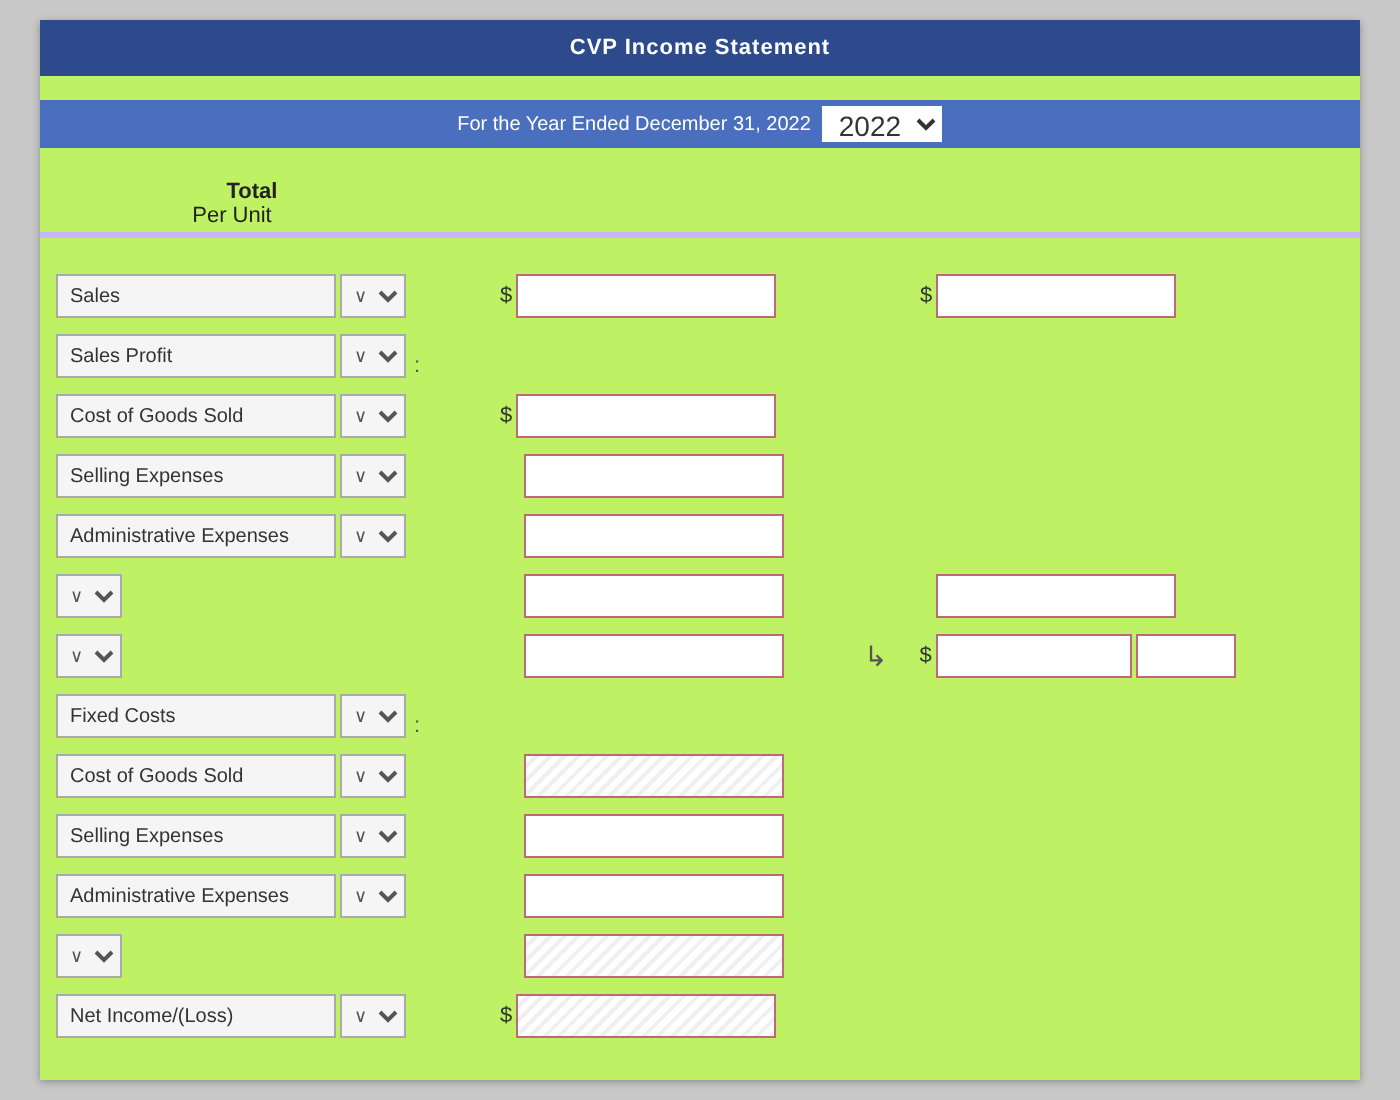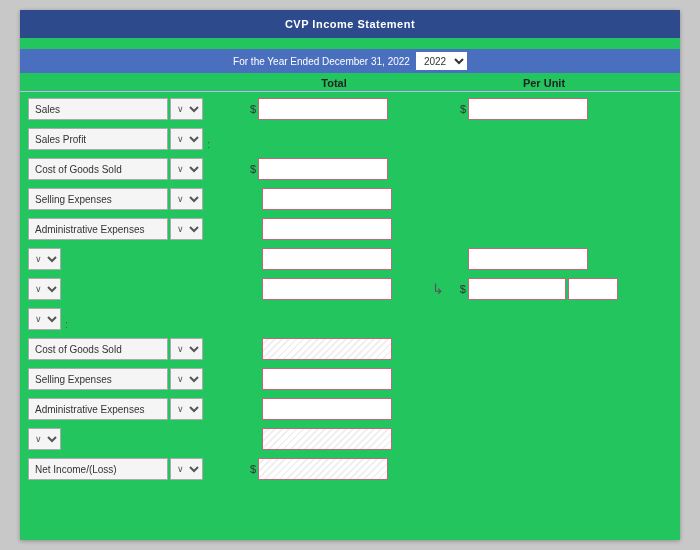--- a/index.html
+++ b/index.html
@@ -8,84 +8,85 @@
       font-size: 11px;
       background: #c8c8c8;
       width: 700px;
       height: 550px;
       overflow: hidden;
       display: flex;
       align-items: center;
       justify-content: center;
     }
     .sheet {
-      background: #22c55e;
+      background: #bef264;
       width: 660px;
       height: 530px;
       box-shadow: 0 1px 4px rgba(0,0,0,0.3);
       display: flex;
       flex-direction: column;
       overflow: hidden;
+      gap: 12px;
     }
     .header-bar {
       background: #2c4a8c;
       height: 28px;
       display: flex;
       align-items: center;
       justify-content: center;
       color: white;
       font-size: 11px;
       font-weight: bold;
       letter-spacing: 0.5px;
     }
     .subheader {
       background: #4a6fbe;
       height: 24px;
       display: flex;
       align-items: center;
       justify-content: center;
       gap: 6px;
       padding: 0 10px;
-      margin-top: 11px;
     }
     .subheader-text {
       color: white;
       font-size: 10px;
     }
     .subheader-select {
-      font-size: 10px;
+      font-size: 14px;
       background: white;
       border: none;
       padding: 1px 4px;
       height: 18px;
       color: #333;
     }
     .col-headers {
       display: flex;
-      padding: 4px 0 2px 4px;
-      border-bottom: 1px solid #c4b5fd;
+      padding: 4px 0 2px 16px;
+      border-bottom: 3px solid #c4b5fd;
+      flex-direction: column;
     }
     .col-label-area {
       width: 220px;
       flex-shrink: 0;
     }
     .col-total {
       width: 180px;
       text-align: center;
       font-weight: bold;
       font-size: 11px;
       color: #222;
     }
     .col-gap {
       width: 40px;
     }
     .col-perunit {
       width: 160px;
       text-align: center;
-      font-weight: bold;
+      font-weight: normal;
       font-size: 11px;
       color: #222;
     }
     .content {
       flex: 1;
       overflow-y: auto;
       padding: 4px 8px;
     }
     .row {
       display: flex;
@@ -269,20 +270,21 @@
       <span style="font-size:14px;color:#555;margin:0 4px;">↳</span>
       <div class="perunit-col">
         <span class="dollar-sign">$</span>
         <div class="input-box-sm"></div>
         <div class="input-box-sm" style="margin-left:2px;width:60px;"></div>
       </div>
     </div>
 
     <div class="row">
       <div class="label-cell">
+        <div class="label-box">Fixed Costs</div>
         <select class="label-select"><option>∨</option></select>
         <span class="colon">:</span>
       </div>
     </div>
 
     <div class="row">
       <div class="label-cell">
         <div class="label-box">Cost of Goods Sold</div>
         <select class="label-select"><option>∨</option></select>
       </div>

